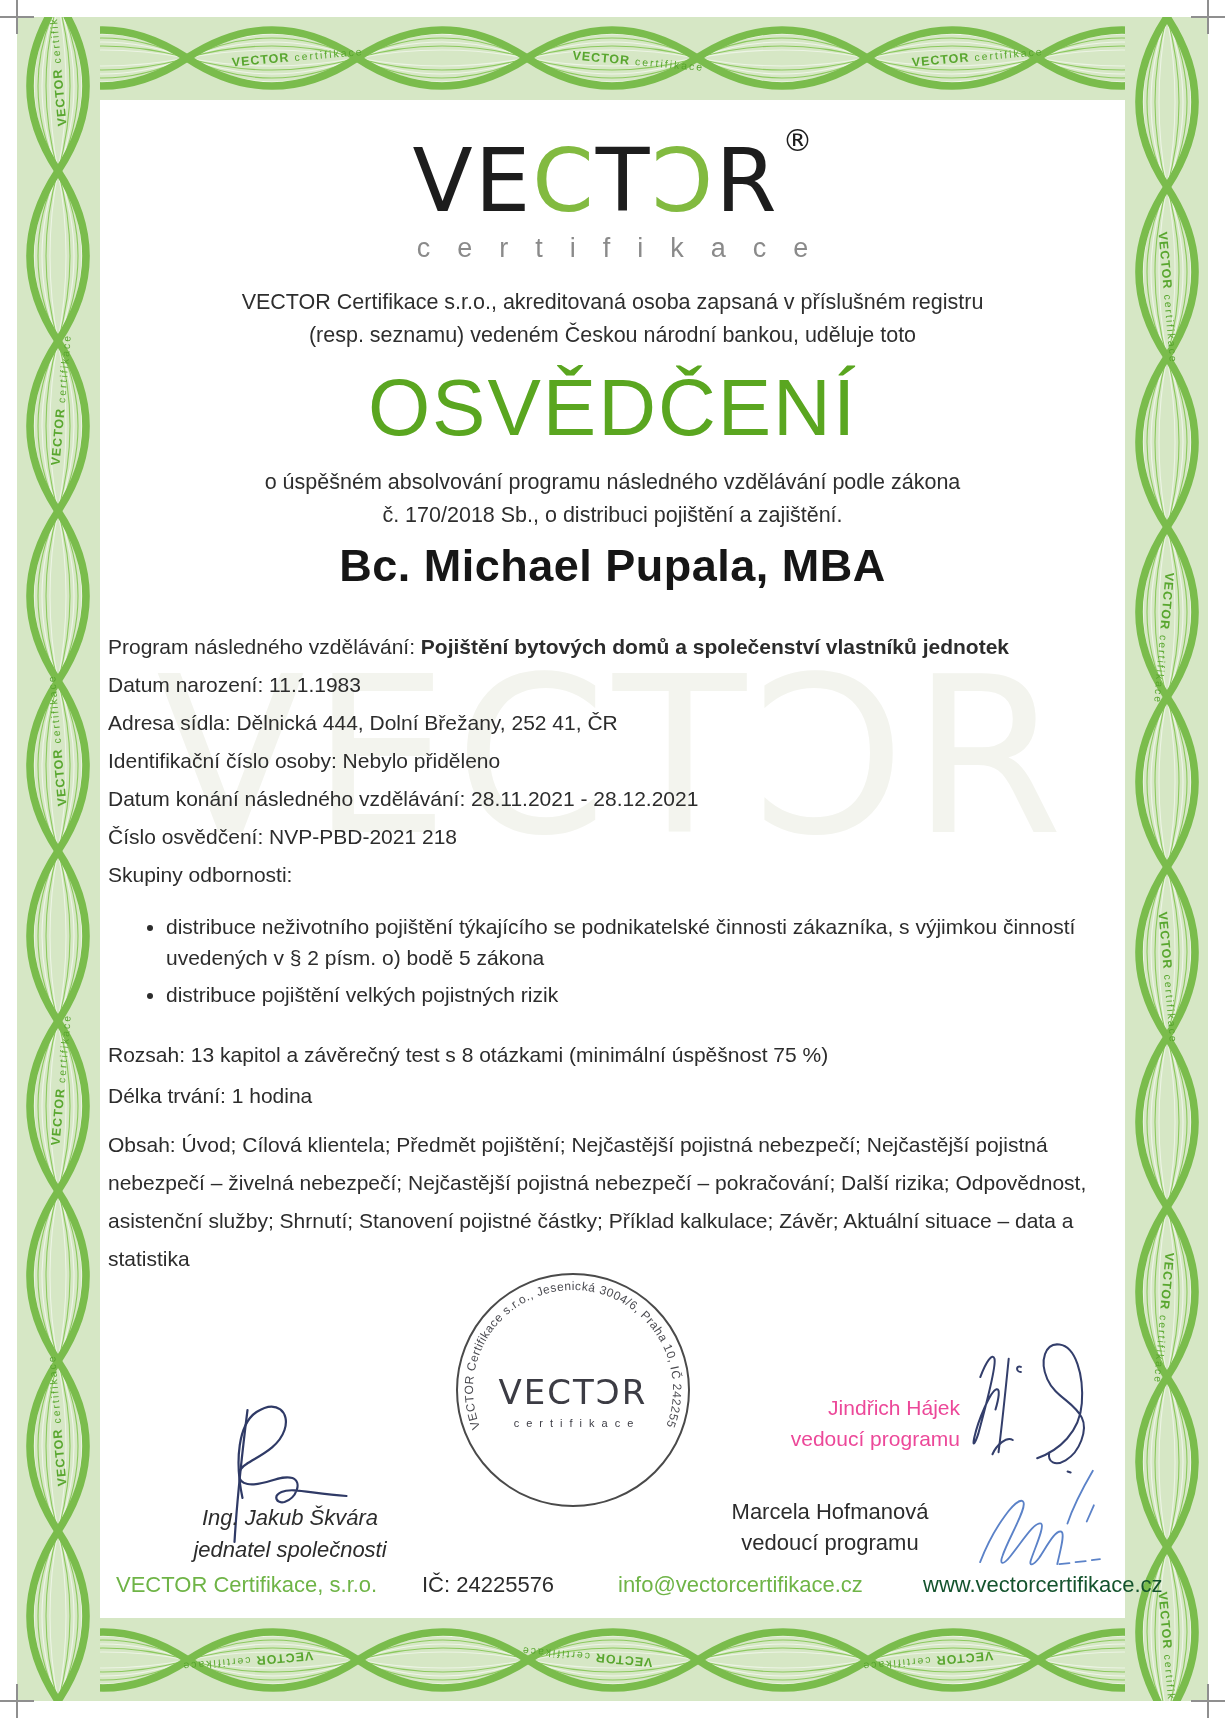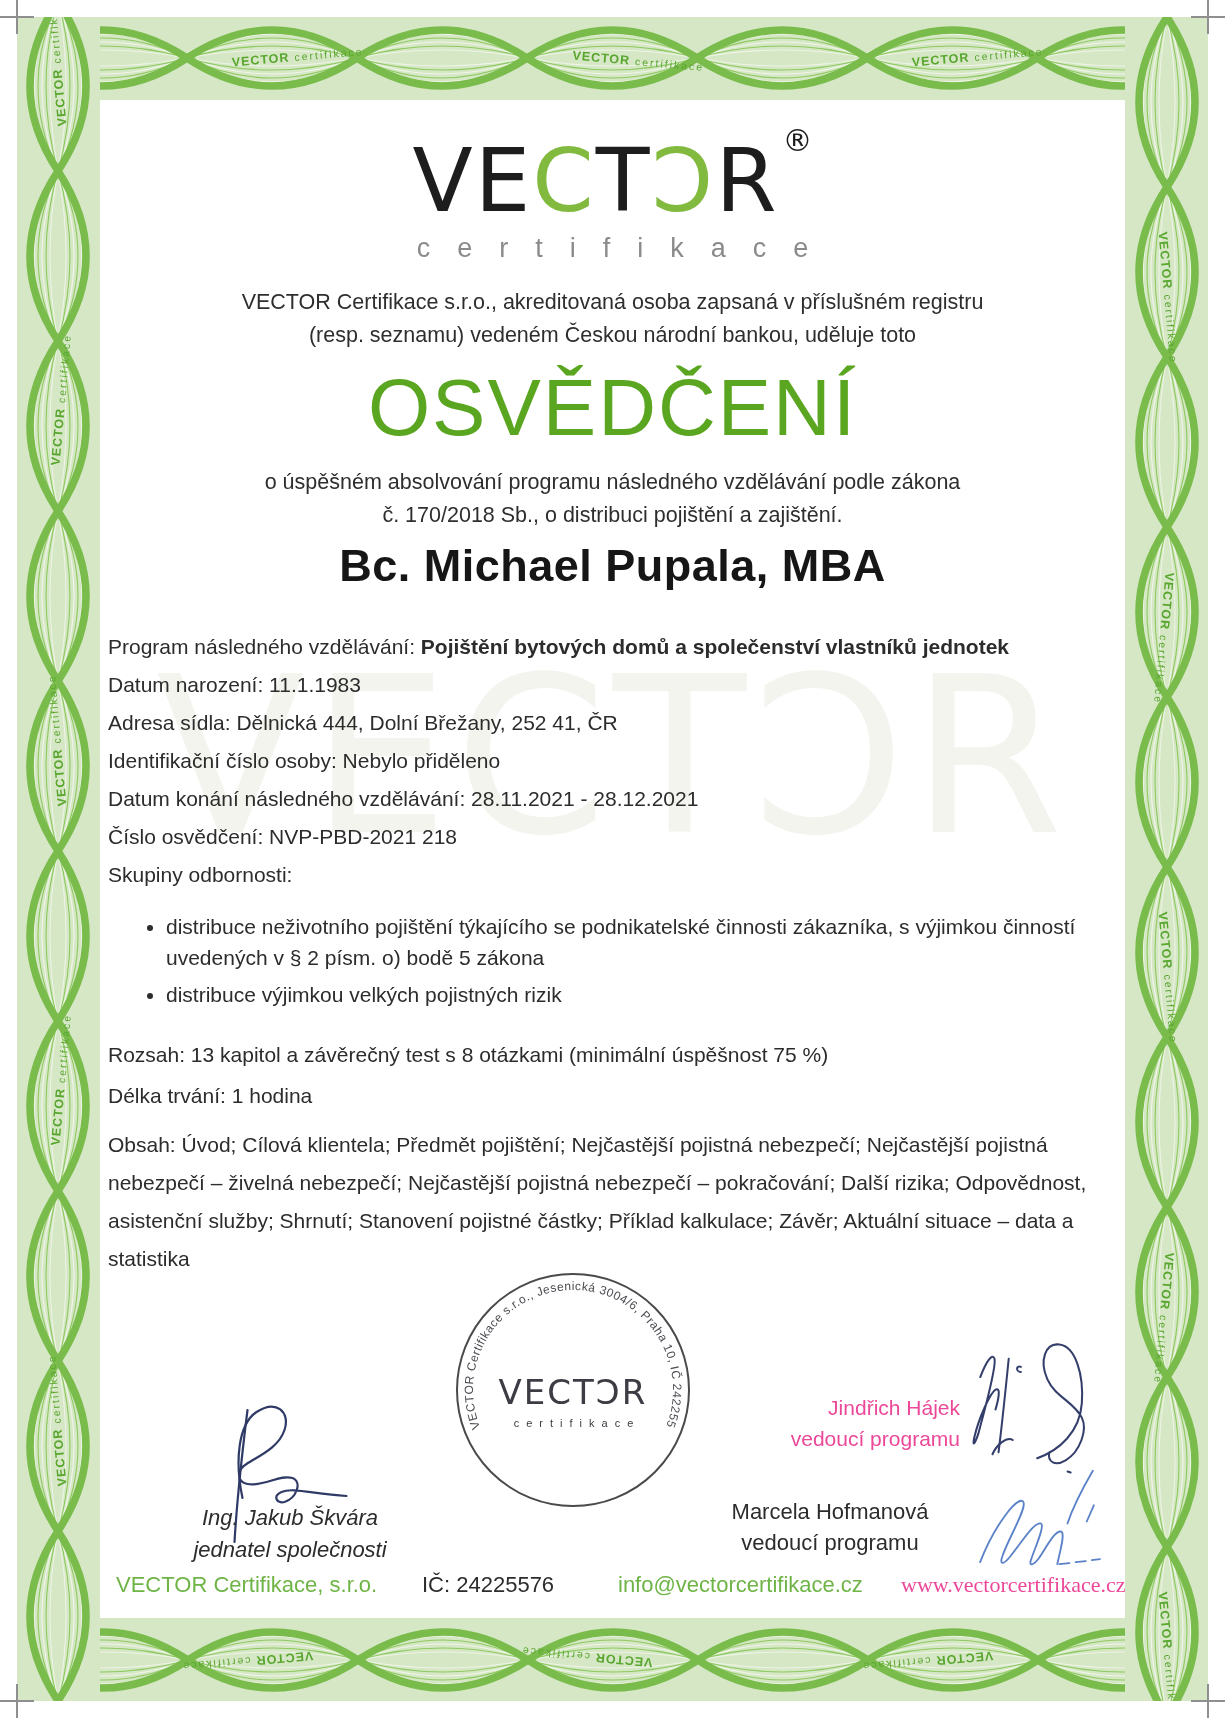--- a/index.html
+++ b/index.html
@@ -55,21 +55,21 @@
   .right-block1{position:absolute;left:600px;top:152px;width:260px;text-align:right;font-size:21px;line-height:31px;color:#ec4899;}
   .right-block2{position:absolute;left:600px;top:256px;width:260px;text-align:center;font-size:22px;line-height:31px;color:#2c2c2c;}
   .sig2-img{position:absolute;left:862px;top:98px;width:132px;height:138px;}
   .sig3-img{position:absolute;left:872px;top:222px;width:132px;height:118px;}
   
   .footer{position:absolute;left:0;top:1472px;width:1025px;height:32px;font-size:22px;z-index:2;}
   .footer span{position:absolute;white-space:nowrap;}
   .f-company{left:16px;color:#6fb447;}
   .f-ic{left:322px;color:#2c2c2c;}
   .f-email{left:518px;color:#6fb447;}
-  .f-web{left:801px;color:#ec4899;font-family:Liberation Serif, serif;}
+  .f-web{left:823px;color:#14532d;}
 </style>
 </head>
 <body>
 
 <svg width="0" height="0" style="position:absolute" aria-hidden="true">
   <defs>
     <g id="bandart">
       <rect width="1700" height="83" fill="#d6e7c5"></rect>
 
       <path d="M0,41 Q85,-7 170,41 T340,41 T510,41 T680,41 T850,41 T1020,41 T1190,41 T1360,41 T1530,41 T1700,41" fill="none" stroke="rgba(255,255,255,0.65)" stroke-width="1.2"></path>
@@ -162,21 +162,21 @@
       <p>Datum narození: 11.1.1983</p>
       <p>Adresa sídla: Dělnická 444, Dolní Břežany, 252 41, ČR</p>
       <p>Identifikační číslo osoby: Nebylo přiděleno</p>
       <p>Datum konání následného vzdělávání: 28.11.2021 - 28.12.2021</p>
       <p>Číslo osvědčení: NVP-PBD-2021 218</p>
       <p>Skupiny odbornosti:</p>
     </div>
 
     <ul class="groups">
       <li>distribuce neživotního pojištění týkajícího se podnikatelské činnosti zákazníka, s výjimkou činností uvedených v § 2 písm. o) bodě 5 zákona</li>
-      <li>distribuce výjimkou velkých pojistných rizik</li>
+      <li>distribuce pojištění velkých pojistných rizik</li>
     </ul>
 
     <div class="paras">
       <p class="tight">Rozsah: 13 kapitol a závěrečný test s 8 otázkami (minimální úspěšnost 75 %)</p>
       <p class="tight">Délka trvání: 1 hodina</p>
       <p>Obsah: Úvod; Cílová klientela; Předmět pojištění; Nejčastější pojistná nebezpečí; Nejčastější pojistná nebezpečí – živelná nebezpečí; Nejčastější pojistná nebezpečí – pokračování; Další rizika; Odpovědnost, asistenční služby; Shrnutí; Stanovení pojistné částky; Příklad kalkulace; Závěr; Aktuální situace – data a statistika</p>
     </div>
   </div>
 
   <div class="sig-zone">

